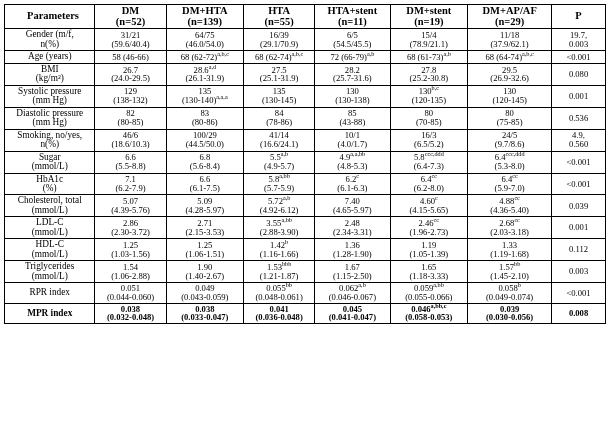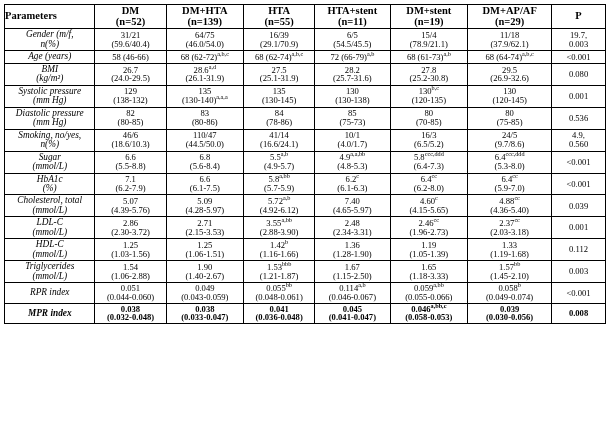--- a/index.html
+++ b/index.html
@@ -35,29 +35,28 @@
     line-height: 1.02;
   }
   thead th {
     font-family: "Liberation Serif", serif;
     font-weight: bold;
     font-size: 10.5px;
     padding: 3px 1px;
   }
   thead th.param-head {
     text-align: left;
-    padding-left: 0;
+    padding-left: 22px;
   }
   tbody td {
     font-size: 8.6px;
   }
   tbody td.rowlabel {
     font-size: 9.3px;
     padding: 1px 2px;
-    font-style: italic;
   }
   tbody tr.bold-row td {
     font-weight: bold;
   }
   .l1 { display: block; }
   .l2 { display: block; }
   sup {
     font-size: 6.2px;
     vertical-align: super;
     line-height: 0;
@@ -259,21 +258,21 @@
           <td>
             <span class="l1"><span>83</span></span>
             <span class="l2"><span>(80-86)</span></span>
           </td>
           <td>
             <span class="l1"><span>84</span></span>
             <span class="l2"><span>(78-86)</span></span>
           </td>
           <td>
             <span class="l1"><span>85</span></span>
-            <span class="l2"><span>(75-73)</span></span>
+            <span class="l2"><span>(43-88)</span></span>
           </td>
           <td>
             <span class="l1"><span>80</span></span>
             <span class="l2"><span>(70-85)</span></span>
           </td>
           <td>
             <span class="l1"><span>80</span></span>
             <span class="l2"><span>(75-85)</span></span>
           </td>
           <td>
@@ -283,21 +282,21 @@
         <tr>
           <td class="rowlabel">
             <span class="l1">Smoking, no/yes,</span>
             <span class="l2">n(%)</span>
           </td>
           <td>
             <span class="l1"><span>46/6</span></span>
             <span class="l2"><span>(18.6/10.3)</span></span>
           </td>
           <td>
-            <span class="l1"><span>110/47</span></span>
+            <span class="l1"><span>100/29</span></span>
             <span class="l2"><span>(44.5/50.0)</span></span>
           </td>
           <td>
             <span class="l1"><span>41/14</span></span>
             <span class="l2"><span>(16.6/24.1)</span></span>
           </td>
           <td>
             <span class="l1"><span>10/1</span></span>
             <span class="l2"><span>(4.0/1.7)</span></span>
           </td>
@@ -432,21 +431,21 @@
           </td>
           <td>
             <span class="l1"><span>2.48</span></span>
             <span class="l2"><span>(2.34-3.31)</span></span>
           </td>
           <td>
             <span class="l1"><span>2.46</span><sup>cc</sup></span>
             <span class="l2"><span>(1.96-2.73)</span></span>
           </td>
           <td>
-            <span class="l1"><span>2.37</span><sup>cc</sup></span>
+            <span class="l1"><span>2.68</span><sup>cc</sup></span>
             <span class="l2"><span>(2.03-3.18)</span></span>
           </td>
           <td>
             <span class="l1"><span>0.001</span></span>
           </td>
         </tr>
         <tr>
           <td class="rowlabel">
             <span class="l1">HDL-C</span>
             <span class="l2">(mmol/L)</span>
@@ -522,21 +521,21 @@
           </td>
           <td>
             <span class="l1"><span>0.049</span></span>
             <span class="l2"><span>(0.043-0.059)</span></span>
           </td>
           <td>
             <span class="l1"><span>0.055</span><sup>bb</sup></span>
             <span class="l2"><span>(0.048-0.061)</span></span>
           </td>
           <td>
-            <span class="l1"><span>0.114</span><sup>a,b</sup></span>
+            <span class="l1"><span>0.062</span><sup>a,b</sup></span>
             <span class="l2"><span>(0.046-0.067)</span></span>
           </td>
           <td>
             <span class="l1"><span>0.059</span><sup>a,bb</sup></span>
             <span class="l2"><span>(0.055-0.066)</span></span>
           </td>
           <td>
             <span class="l1"><span>0.058</span><sup>b</sup></span>
             <span class="l2"><span>(0.049-0.074)</span></span>
           </td>

